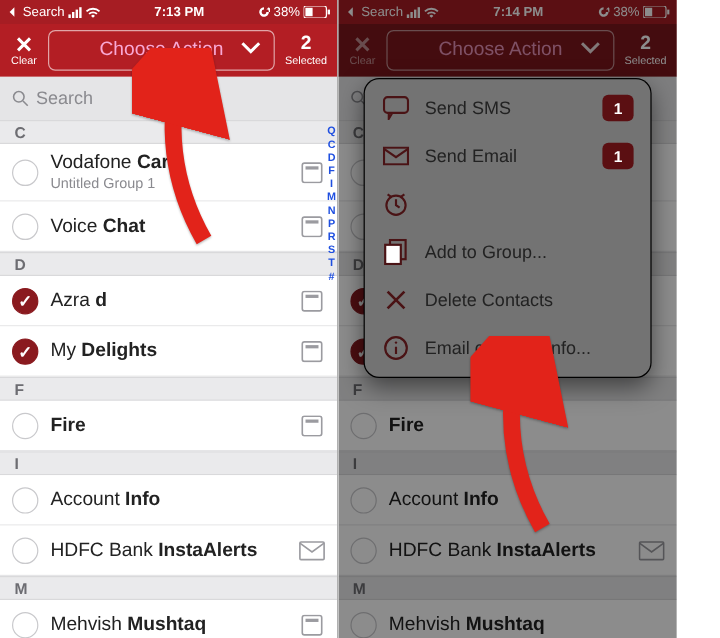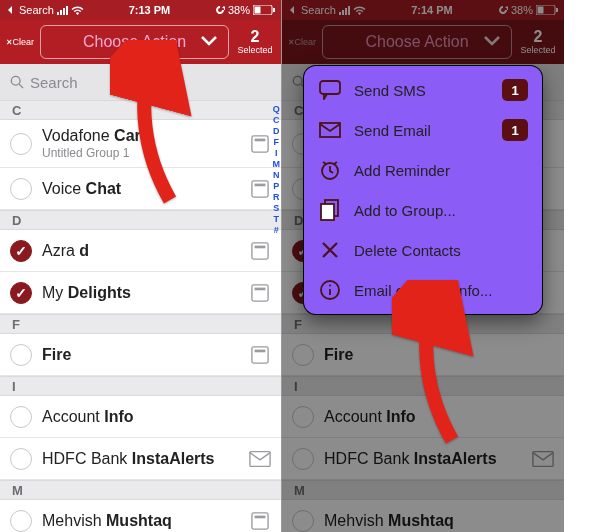--- a/index.html
+++ b/index.html
@@ -11,21 +11,21 @@
 
   
   .status { height:20px; background:#a61d23; color:#fff; font-size:11px; display:flex; align-items:center; padding:0 6px; justify-content:space-between; }
   .status .grp { display:flex; align-items:center; gap:3px; }
   .status .sig { display:inline-flex; gap:1px; align-items:flex-end; }
   .status .sig i { width:2px; background:#fff; display:inline-block; }
   .status .sig i:nth-child(1){height:3px}.status .sig i:nth-child(2){height:5px}.status .sig i:nth-child(3){height:7px}.status .sig i:nth-child(4){height:9px}
 
   
   .toolbar { height:44px; background:#b31e24; display:flex; align-items:center; color:#fff; padding:0 6px; gap:6px; }
-  .clear { display:flex; align-items:center; font-size:9px; width:28px; }
+  .clear { display:flex; flex-direction:column; align-items:center; font-size:9px; width:28px; }
   .clear svg{width:16px;height:16px;}
   .choose { flex:1; height:34px; border:1px solid rgba(255,255,255,0.6); border-radius:6px; display:flex; align-items:center; justify-content:center; position:relative; color:#f9a8d4; font-size:16px; font-weight:400; }
   .choose .chev { position:absolute; right:10px; }
   .selcount { width:40px; text-align:center; font-size:9px; }
   .selcount .n { font-size:16px; font-weight:600; display:block; line-height:16px;}
 
   
   .search { height:36px; background:#e5e5e7; display:flex; align-items:center; padding:0 10px; color:#8a8a8f; font-size:15px; gap:6px;}
   .search svg{width:14px;height:14px;fill:#8a8a8f;}
 
@@ -39,21 +39,21 @@
   .check.on::after { content:"✓"; color:#fff; font-size:14px; font-weight:700; line-height:1;}
   .name { flex:1; font-size:16px; color:#222; }
   .name b{font-weight:700;}
   .sub { font-size:12px; color:#8a8a8f; margin-top:1px; }
   .glyph { width:22px;height:18px; fill:#9b9ba0; flex:0 0 22px;}
   .idx { position:absolute; right:1px; top:4px; display:flex; flex-direction:column; font-size:9px; font-weight:700; color:#1f4fe0; line-height:11px; text-align:center; z-index:4;}
   .phone.right .toolbar{background:#7d171c;}
   .phone.right .clear{opacity:.5}
 
   
-  .popover { position:absolute; left:22px; right:22px; top:66px; background:#8b5cf6; border-radius:12px; box-shadow:0 0 0 1px #000, 0 8px 20px rgba(0,0,0,.5); z-index:10; padding:4px 0;}
+  .popover { position:absolute; left:22px; right:22px; top:66px; background:#737373; border-radius:12px; box-shadow:0 0 0 1px #000, 0 8px 20px rgba(0,0,0,.5); z-index:10; padding:4px 0;}
   .popover .item { height:40px; display:flex; align-items:center; padding:0 14px; gap:12px; font-size:15px; color:#222;}
   .popover .ico { width:24px; height:24px; flex:0 0 24px; display:flex; align-items:center; justify-content:center;}
   .badge { width:26px;height:22px; background:#5b0f12; color:#fff; border-radius:5px; font-size:13px; font-weight:700; display:flex; align-items:center; justify-content:center; margin-left:auto;}
 
   
   .arrow { position:absolute; z-index:20; }
   .arrow svg { filter: drop-shadow(0 1px 1px rgba(0,0,0,.3)); }
 </style>
 </head>
 <body>
@@ -343,21 +343,20 @@
         <span>Send Email</span>
         <span class="badge">1</span>
       </div>
       <div class="item">
         <span class="ico">
             <svg width="22" height="22" viewBox="0 0 22 22" fill="none" stroke="#4a1315" stroke-width="1.8">
               <circle cx="11" cy="12" r="8"></circle>
               <path d="M11 7v5l3 2M4 3l3 2M18 3l-3 2"></path>
             </svg>
           </span>
-        <span>Add Reminder</span>
       </div>
       <div class="item">
         <span class="ico">
             <svg width="22" height="22" viewBox="0 0 22 22" fill="none" stroke="#4a1315" stroke-width="1.8">
               <rect x="6" y="1" width="13" height="16"></rect>
               <rect x="2" y="5" width="13" height="16" fill="#fff"></rect>
             </svg>
           </span>
         <span>Add to Group...</span>
       </div>

